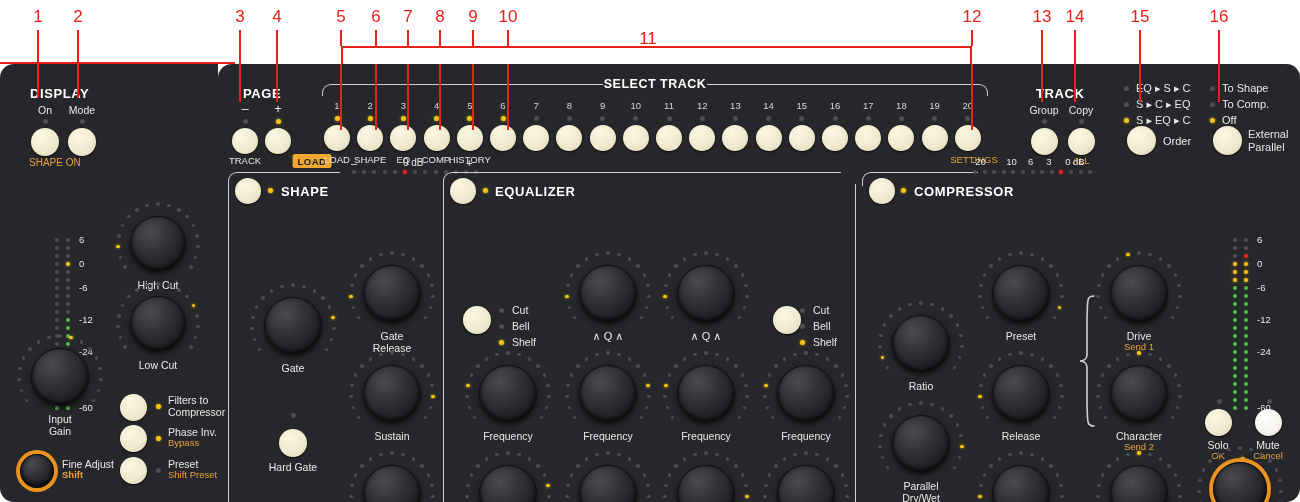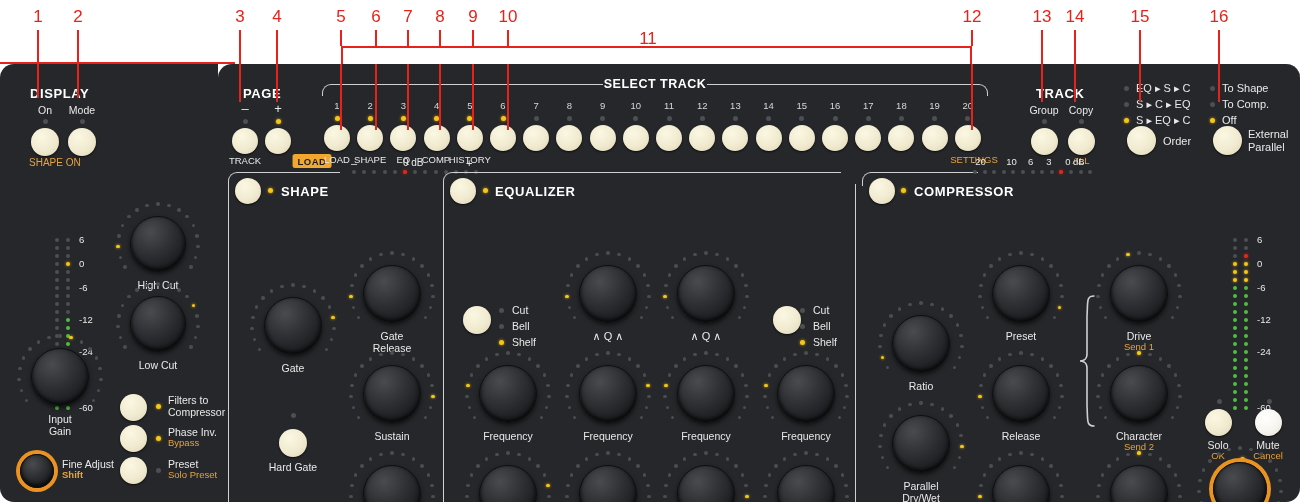--- a/index.html
+++ b/index.html
@@ -399,21 +399,21 @@
   <div class="lbl left" style="left:168px; top:342px;">Compressor</div>
 
   <div class="btn" style="left:120px; top:361px; width:27px; height:27px;"></div>
   <div class="led on" style="left:156px; top:372px;"></div>
   <div class="lbl left" style="left:168px; top:362px;">Phase Inv.</div>
   <div class="lbl left amber" style="left:168px; top:374px; font-size:9.5px;">Bypass</div>
 
   <div class="btn" style="left:120px; top:393px; width:27px; height:27px;"></div>
   <div class="led off" style="left:156px; top:404px;"></div>
   <div class="lbl left" style="left:168px; top:394px;">Preset</div>
-  <div class="lbl left amber" style="left:168px; top:406px; font-size:9.5px;">Solo Preset</div>
+  <div class="lbl left amber" style="left:168px; top:406px; font-size:9.5px;">Shift Preset</div>
 
   <div class="bracket" style="left:228px; top:108px; width:112px; height:14px;"></div>
   <div class="divider-v" style="left:228px; top:120px; height:318px;"></div>
   <div class="btn" style="left:235px; top:114px; width:26px; height:26px;"></div>
   <div class="led on" style="left:268px; top:124px;"></div>
   <div class="sect-title" style="left:281px; top:120px;">SHAPE</div>
 
   <div id="shape-meter">
       <div class="lbl" style="left:354px; top:93px; font-size:11px;">–</div>
       <div class="lbl" style="left:413.2px; top:93px; font-size:10px;">0 dB</div>

